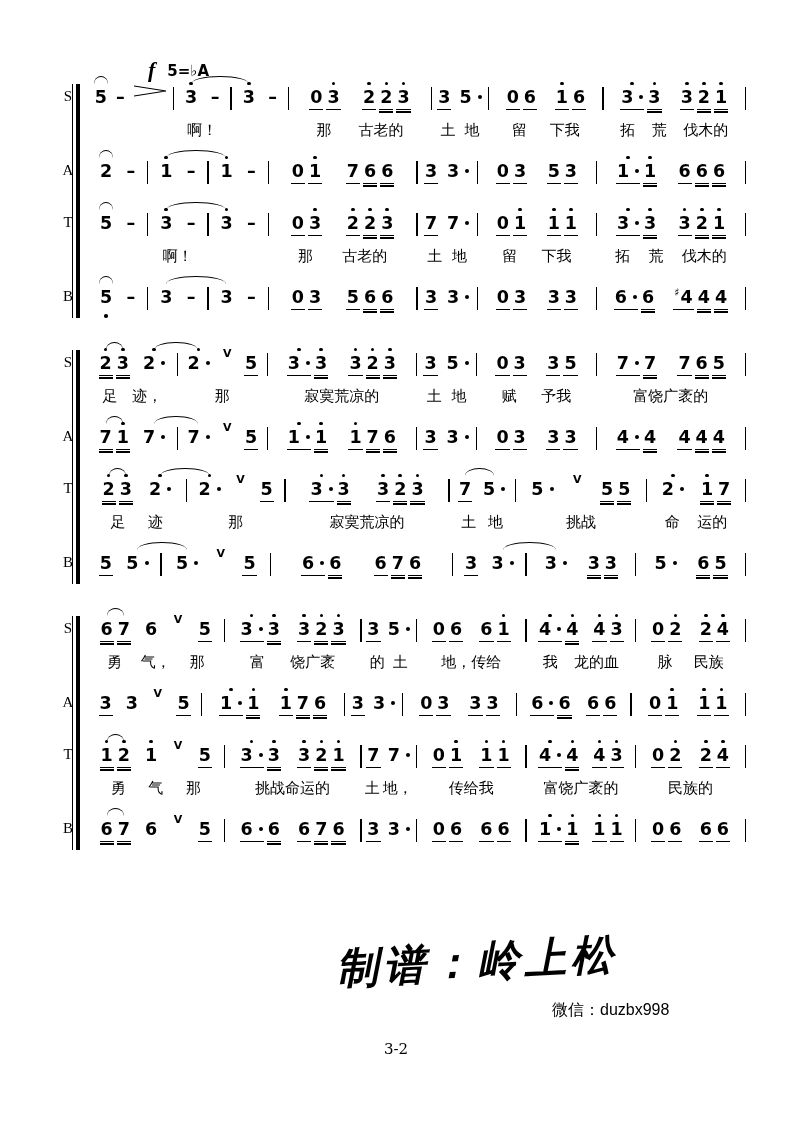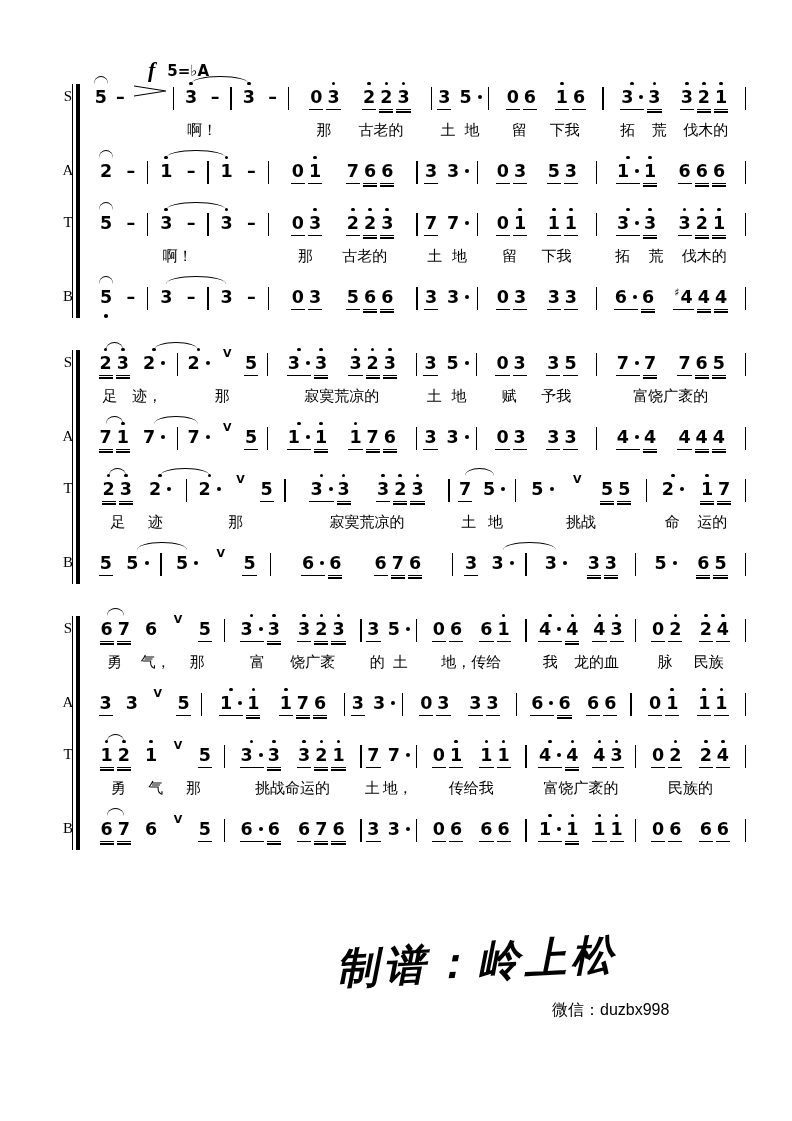--- a/index.html
+++ b/index.html
@@ -3638,13 +3638,14 @@
               </div>
             </div>
             <span class="barline"></span>
             <div class="arc" style="left: 18.6562px; width: 17.1875px; top: -4px;"></div>
           </div>
         </div>
       </div>
     </div>
   <div class="credit">制谱：岭上松</div>
   <div class="wechat">微信：duzbx998</div>
+  <div class="pagenum">3-2</div>
 </div>
 
 </body></html>

